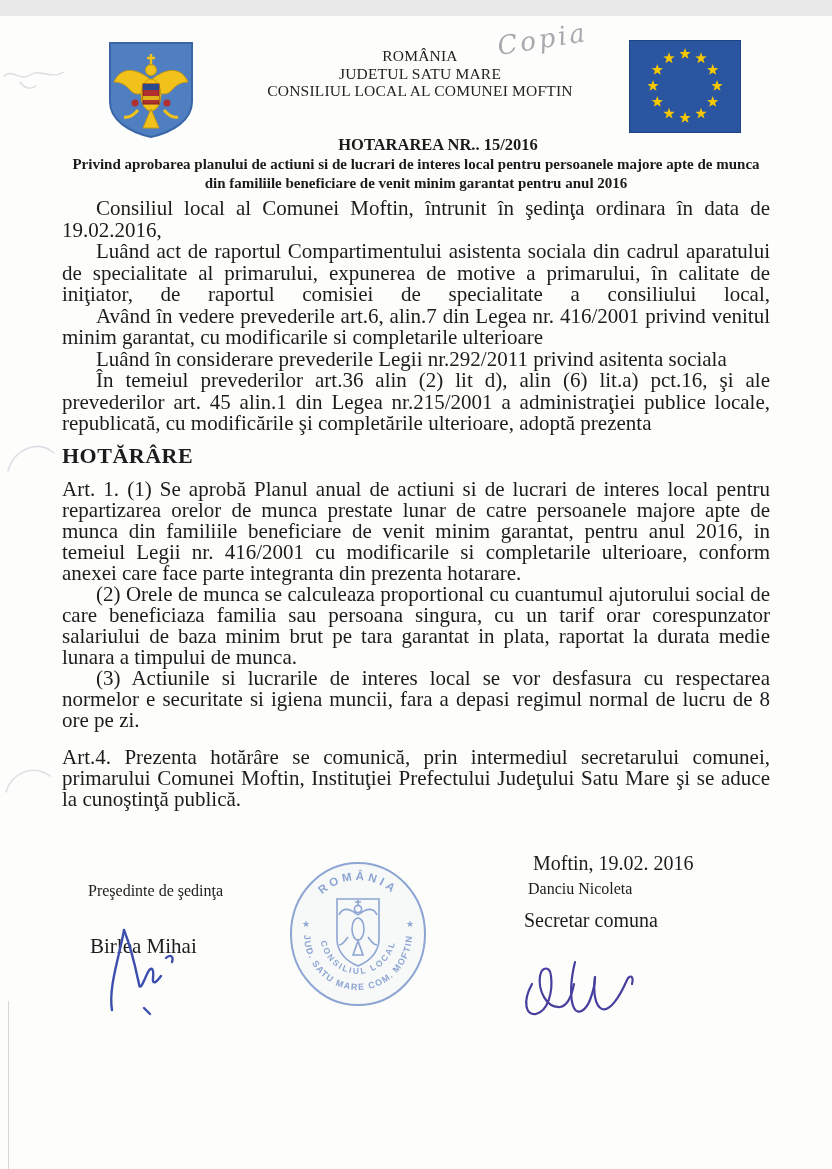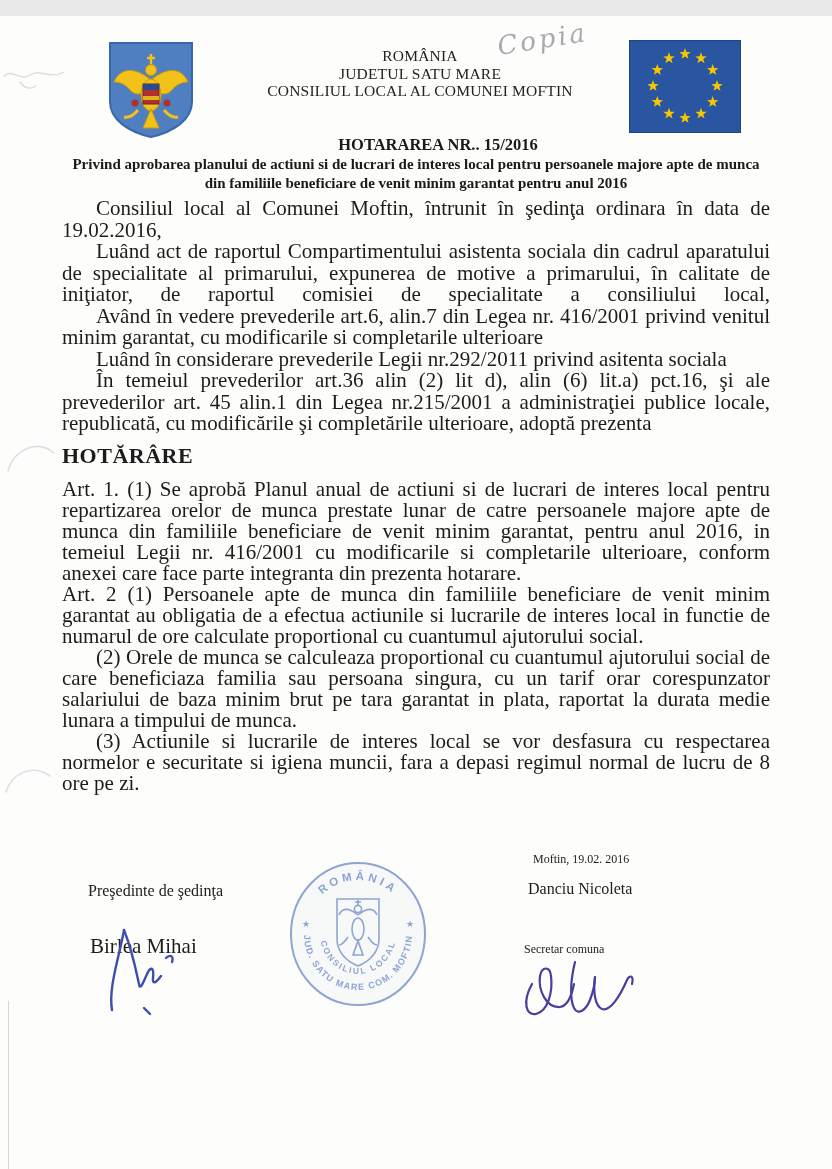--- a/index.html
+++ b/index.html
@@ -33,24 +33,24 @@
   .body-text p{margin:0;text-align:justify;font-size:21px;line-height:21.5px;}
   .ind{text-indent:34px;}
   .jl{text-align-last:justify;}
   .decision-heading{
     margin:10px 0 12px 0;font-weight:bold;font-size:22px;
     line-height:22px;letter-spacing:.5px;
   }
   .articles p{line-height:21px;}
   .art-gap{height:16px;}
   
-  .place-date{position:absolute;left:533px;top:836px;font-size:12px;}
+  .place-date{position:absolute;left:533px;top:836px;font-size:20px;}
   .president-title{position:absolute;left:88px;top:866px;font-size:16px;}
   .president-name{position:absolute;left:90px;top:918px;font-size:21px;}
-  .secretary-title{position:absolute;left:524px;top:926px;font-size:12px;}
+  .secretary-title{position:absolute;left:524px;top:893px;font-size:20px;}
   .secretary-name{position:absolute;left:528px;top:864px;font-size:16px;}
   .stamp{position:absolute;left:284px;top:841px;width:148px;height:154px;opacity:.85;}
   .sig-left{position:absolute;left:98px;top:908px;width:100px;height:92px;}
   .sig-right{position:absolute;left:518px;top:928px;width:126px;height:82px;}
   
   .artifact{position:absolute;pointer-events:none;}
   .sq-tl{left:0px;top:22px;width:80px;height:60px;opacity:.45;}
   .arc-1{left:0px;top:405px;width:62px;height:62px;opacity:.5;}
   .arc-2{left:0px;top:732px;width:56px;height:56px;opacity:.5;}
   .edge-line{left:8px;top:985px;width:1px;height:184px;background:#d7d7d5;}
@@ -127,24 +127,24 @@
     <p class="ind jl">Consiliul local al Comunei Moftin, întrunit în şedinţa ordinara în data de 19.02.2016,</p>
     <p class="ind jl">Luând act de raportul Compartimentului asistenta sociala din cadrul aparatului de specialitate al primarului, expunerea de motive a primarului, în calitate de iniţiator, de raportul comisiei de specialitate a consiliului local,</p>
     <p class="ind">Având în vedere prevederile art.6, alin.7 din Legea nr. 416/2001 privind venitul minim garantat, cu modificarile si completarile ulterioare</p>
     <p class="ind">Luând în considerare prevederile Legii nr.292/2011 privind asitenta sociala</p>
     <p class="ind">În temeiul prevederilor art.36 alin (2) lit d), alin (6) lit.a) pct.16, şi ale prevederilor art. 45 alin.1 din Legea nr.215/2001 a administraţiei publice locale, republicată, cu modificările şi completările ulterioare, adoptă prezenta</p>
 
     <div class="decision-heading">HOTĂRÂRE</div>
 
     <div class="articles">
       <p>Art. 1. (1) Se aprobă Planul anual de actiuni si de lucrari de interes local pentru repartizarea orelor de munca prestate lunar de catre persoanele majore apte de munca din familiile beneficiare de venit minim garantat, pentru anul 2016, in temeiul Legii nr. 416/2001 cu modificarile si completarile ulterioare, conform anexei care face parte integranta din prezenta hotarare.</p>
-      <p>Art. 2 (1) Persoanele apte de munca din familiile beneficiare de venit minim garantat au obligatia de a efectua actiunile si lucrarile de interes local in functie de numarul de ore calculate proportional cu cuantumul ajutorului social.</p>
       <p class="ind">(2) Orele de munca se calculeaza proportional cu cuantumul ajutorului social de care beneficiaza familia sau persoana singura, cu un tarif orar corespunzator salariului de baza minim brut pe tara garantat in plata, raportat la durata medie lunara a timpului de munca.</p>
       <p class="ind">(3) Actiunile si lucrarile de interes local se vor desfasura cu respectarea normelor e securitate si igiena muncii, fara a depasi regimul normal de lucru de 8 ore pe zi.</p>
       <div class="art-gap"></div>
+      <p>Art.4. Prezenta hotărâre se comunică, prin intermediul secretarului comunei, primarului Comunei Moftin, Instituţiei Prefectului Judeţului Satu Mare şi se aduce la cunoştinţă publică.</p>
     </div>
   </div>
 
   <div class="place-date">Moftin, 19.02. 2016</div>
   <div class="president-title">Preşedinte de şedinţa</div>
   <div class="president-name">Birlea Mihai</div>
   <div class="secretary-title">Secretar comuna</div>
   <div class="secretary-name">Danciu Nicoleta</div>
 
   <svg class="sig-left" viewBox="0 0 100 92">

